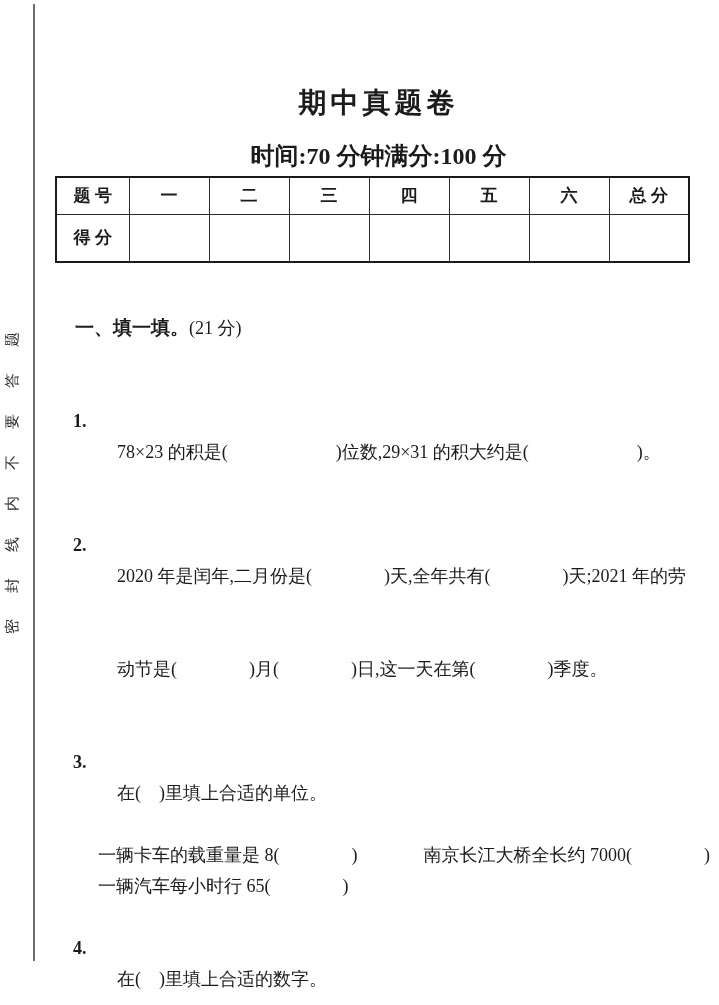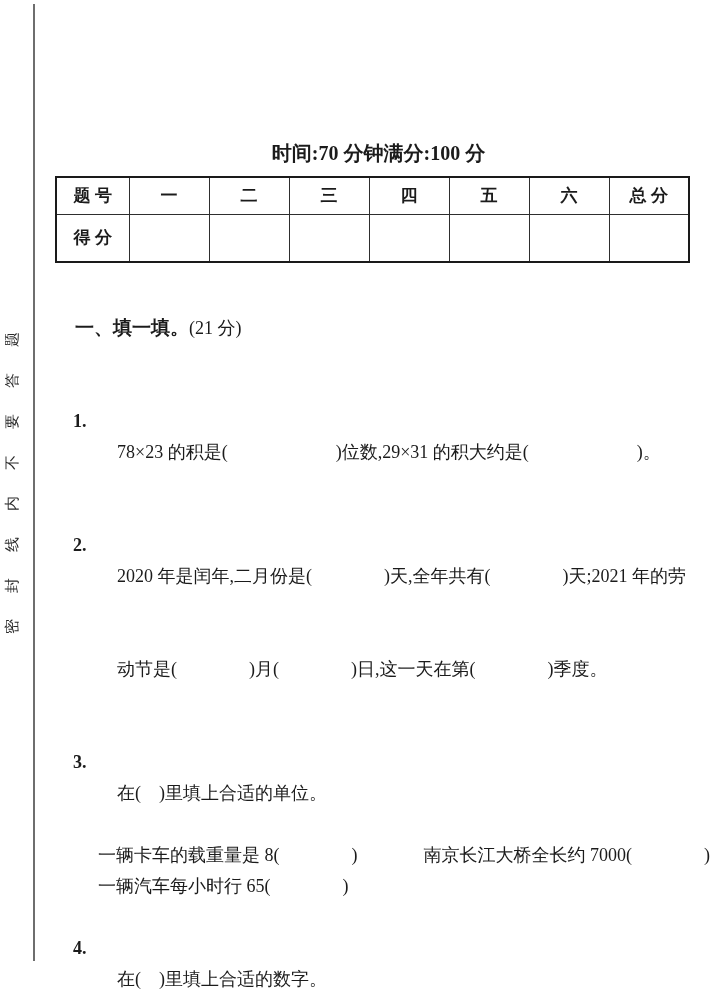--- a/index.html
+++ b/index.html
@@ -50,21 +50,21 @@
     font-family: "Liberation Sans", "DejaVu Sans", sans-serif;
     font-weight: 900;
     font-size: 28px;
     letter-spacing: 4px;
   }
   .info-row {
     position: absolute;
     left: 38px; right: 0; top: 140px;
     display: flex;
     justify-content: center;
-    font-size: 20px;
+    font-size: 24px;
     font-weight: bold;
     white-space: pre;
   }
   
   table.score {
     position: absolute;
     left: 55px; top: 176px;
     border-collapse: collapse;
     table-layout: fixed;
     border: 2.5px solid #1a1a1a;
@@ -104,20 +104,21 @@
   .cols .c2 { white-space: pre; }
 </style>
 </head>
 <body>
 
 <div class="sheet">
 
   <div class="seal-line"></div>
   <div class="seal-text">密封线内不要答题</div>
 
+  <div class="head-wrap subtitle">期中真题卷</div>
 
   <div class="info-row">
     <span>时间:70 分钟</span>
     <span>满分:100 分</span>
   </div>
 
   <table class="score">
     <colgroup>
       <col style="width:73px">
         <col style="width:80px">

